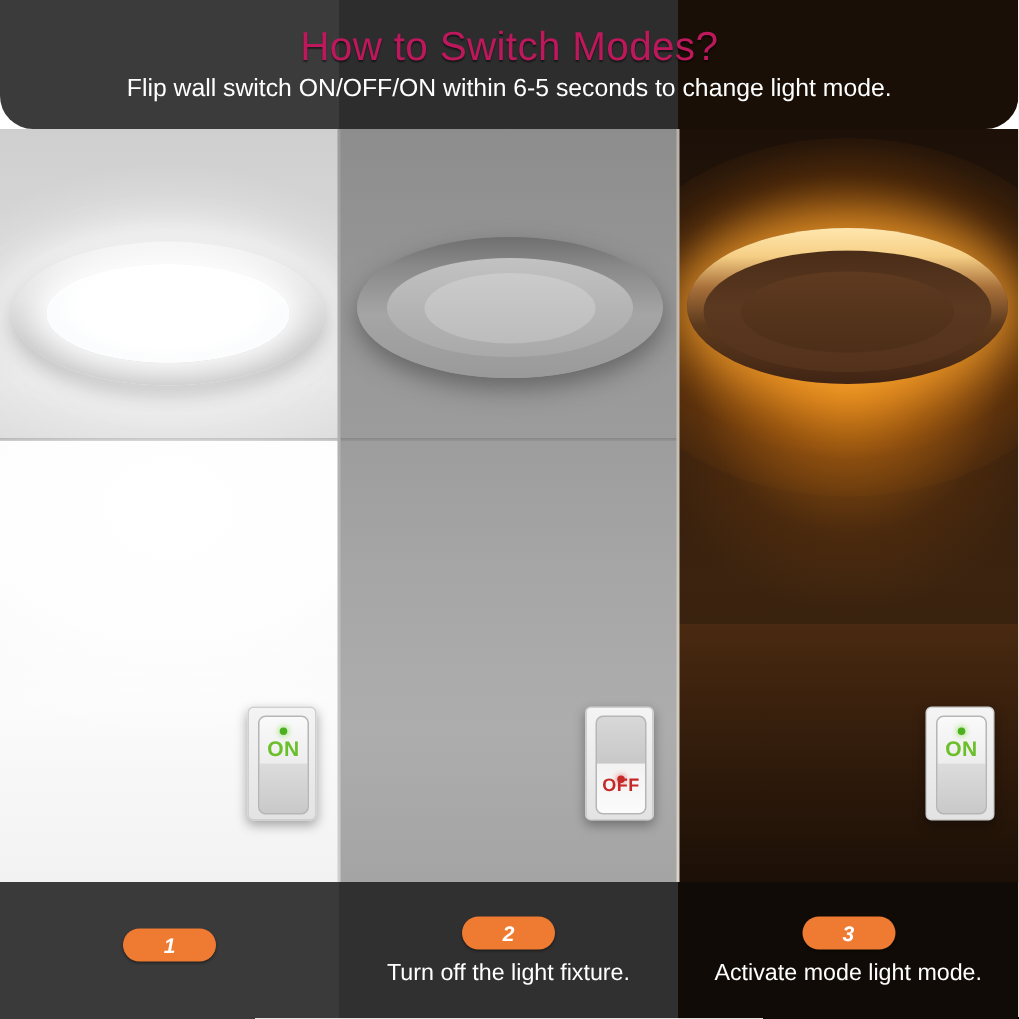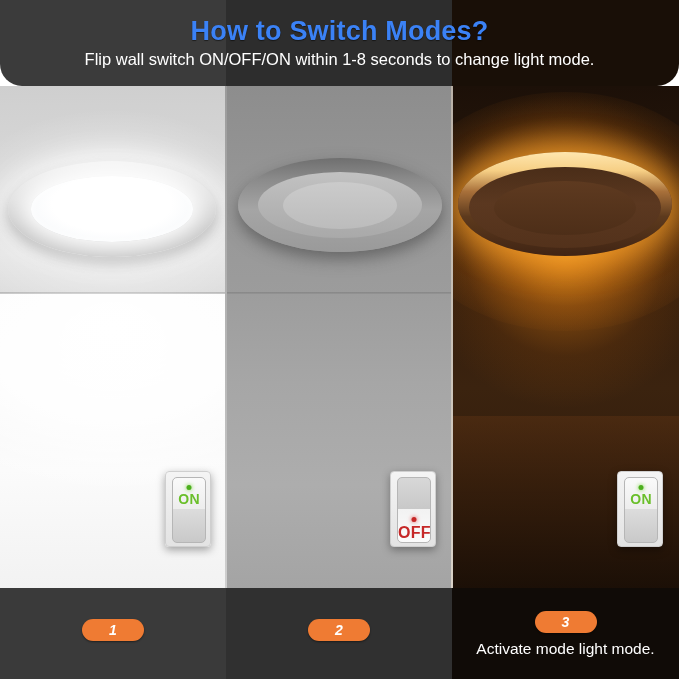--- a/index.html
+++ b/index.html
@@ -9,21 +9,21 @@
   
   .header{position:absolute;left:0;top:0;width:679px;height:86px;
     border-bottom-left-radius:22px;border-bottom-right-radius:22px;overflow:hidden;z-index:6;}
   .header-bg{position:absolute;inset:0;display:flex;}
   .hb{height:100%;}
   .hb.a{width:226px;background:#3b3b3b;}
   .hb.b{width:226px;background:#2d2d2d;}
   .hb.c{width:227px;background:#190f07;}
   .header-text{position:absolute;inset:0;display:flex;flex-direction:column;
     align-items:center;justify-content:center;}
-  .title{font-size:27px;font-weight:bold;color:#3b82f6;letter-spacing:.2px;
+  .title{font-size:27px;font-weight:normal;color:#be185d;letter-spacing:.2px;
     margin:0 0 6px 0;line-height:1;text-shadow:0 1px 1px rgba(0,0,0,.5);}
   .subtitle{font-size:16.5px;color:#fff;margin:0;line-height:1;white-space:nowrap;}
 
   
   .panels{position:absolute;left:0;top:86px;width:679px;height:502px;display:flex;}
   .panel{position:relative;height:100%;overflow:hidden;}
   .panel.p1{width:226px;}
   .panel.p2{width:226px;}
   .panel.p3{width:227px;}
   .divider{position:absolute;top:0;width:2px;height:100%;z-index:5;}
@@ -99,21 +99,21 @@
   .rocker{position:absolute;left:7px;top:6px;width:32px;height:64px;border-radius:5px;
     background:linear-gradient(to bottom,#fafafa,#ededed 48%,#dcdcdc 49%,#c9c9c9 100%);
     border:1px solid #b6b6b6;overflow:hidden;}
   .rocker.down{background:linear-gradient(to bottom,#d8d8d8,#c8c8c8 48%,#f2f2f2 49%,#fbfbfb 100%);}
   .led{position:absolute;left:50%;transform:translateX(-50%);width:5px;height:5px;border-radius:50%;}
   .led.green{top:7px;background:#4caf1e;box-shadow:0 0 4px #6fd42c;}
   .led.red{bottom:20px;background:#c62828;box-shadow:0 0 4px #e14b4b;}
   .swlabel{position:absolute;left:0;width:100%;text-align:center;font-weight:bold;
     font-size:14px;letter-spacing:.3px;}
   .swlabel.on{top:13px;color:#6abf2a;}
-  .swlabel.off{bottom:0;color:#c62828;font-size:16px;}
+  .swlabel.off{bottom:12px;color:#c62828;font-size:12px;}
   .sw1{left:165px;top:385px;}
   .sw2{left:164px;top:385px;}
   .sw3{left:165px;top:385px;}
 
   
   .captions{position:absolute;left:0;top:588px;width:679px;height:91px;display:flex;}
   .cap{position:relative;height:100%;display:flex;flex-direction:column;
     align-items:center;justify-content:center;}
   .cap.c1{width:226px;background:#3a3a3a;}
   .cap.c2{width:226px;background:#303030;}
@@ -130,21 +130,21 @@
 <div class="stage">
 
   <div class="header">
     <div class="header-bg">
       <div class="hb a"></div>
       <div class="hb b"></div>
       <div class="hb c"></div>
     </div>
     <div class="header-text">
       <h1 class="title">How to Switch Modes?</h1>
-      <p class="subtitle">Flip wall switch ON/OFF/ON within 1-8 seconds to change light mode.</p>
+      <p class="subtitle">Flip wall switch ON/OFF/ON within 6-5 seconds to change light mode.</p>
     </div>
   </div>
 
   <div class="panels">
 
     <div class="panel p1">
       <div class="ceiling"></div>
       <div class="seam"></div>
       <div class="wall"></div>
       <div class="fixture fx1">
@@ -204,20 +204,21 @@
   <div class="captions">
     <div class="cap c1">
       <div class="badge">
         <span>1</span>
       </div>
     </div>
     <div class="cap c2">
       <div class="badge">
         <span>2</span>
       </div>
+      <div class="captext">Turn off the light fixture.</div>
     </div>
     <div class="cap c3">
       <div class="badge">
         <span>3</span>
       </div>
       <div class="captext">Activate mode light mode.</div>
     </div>
   </div>
 
 </div>

